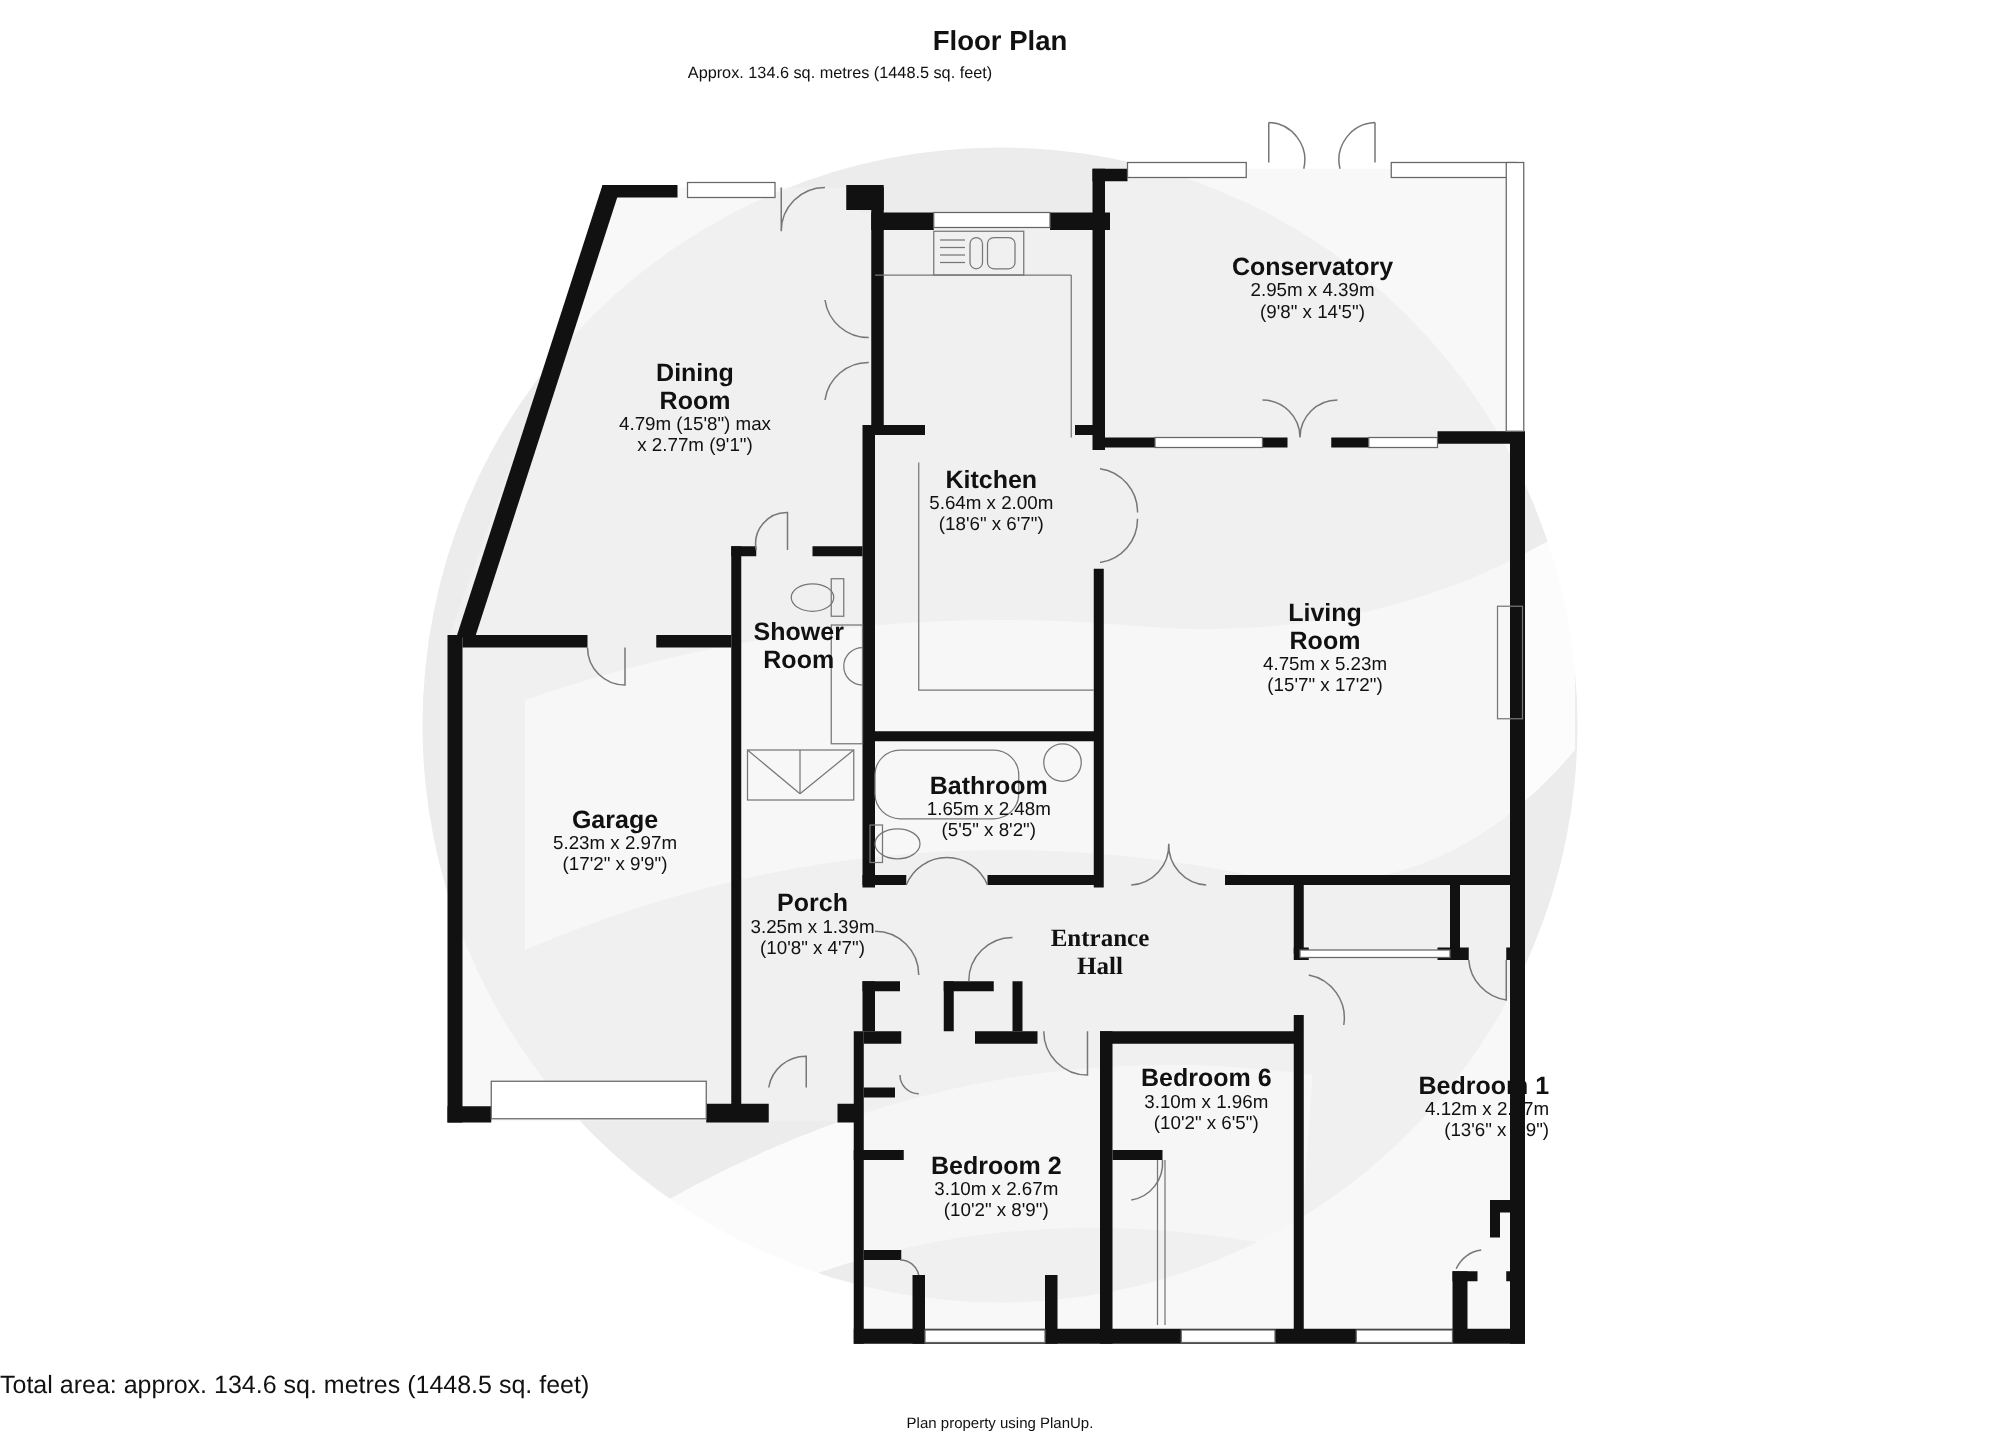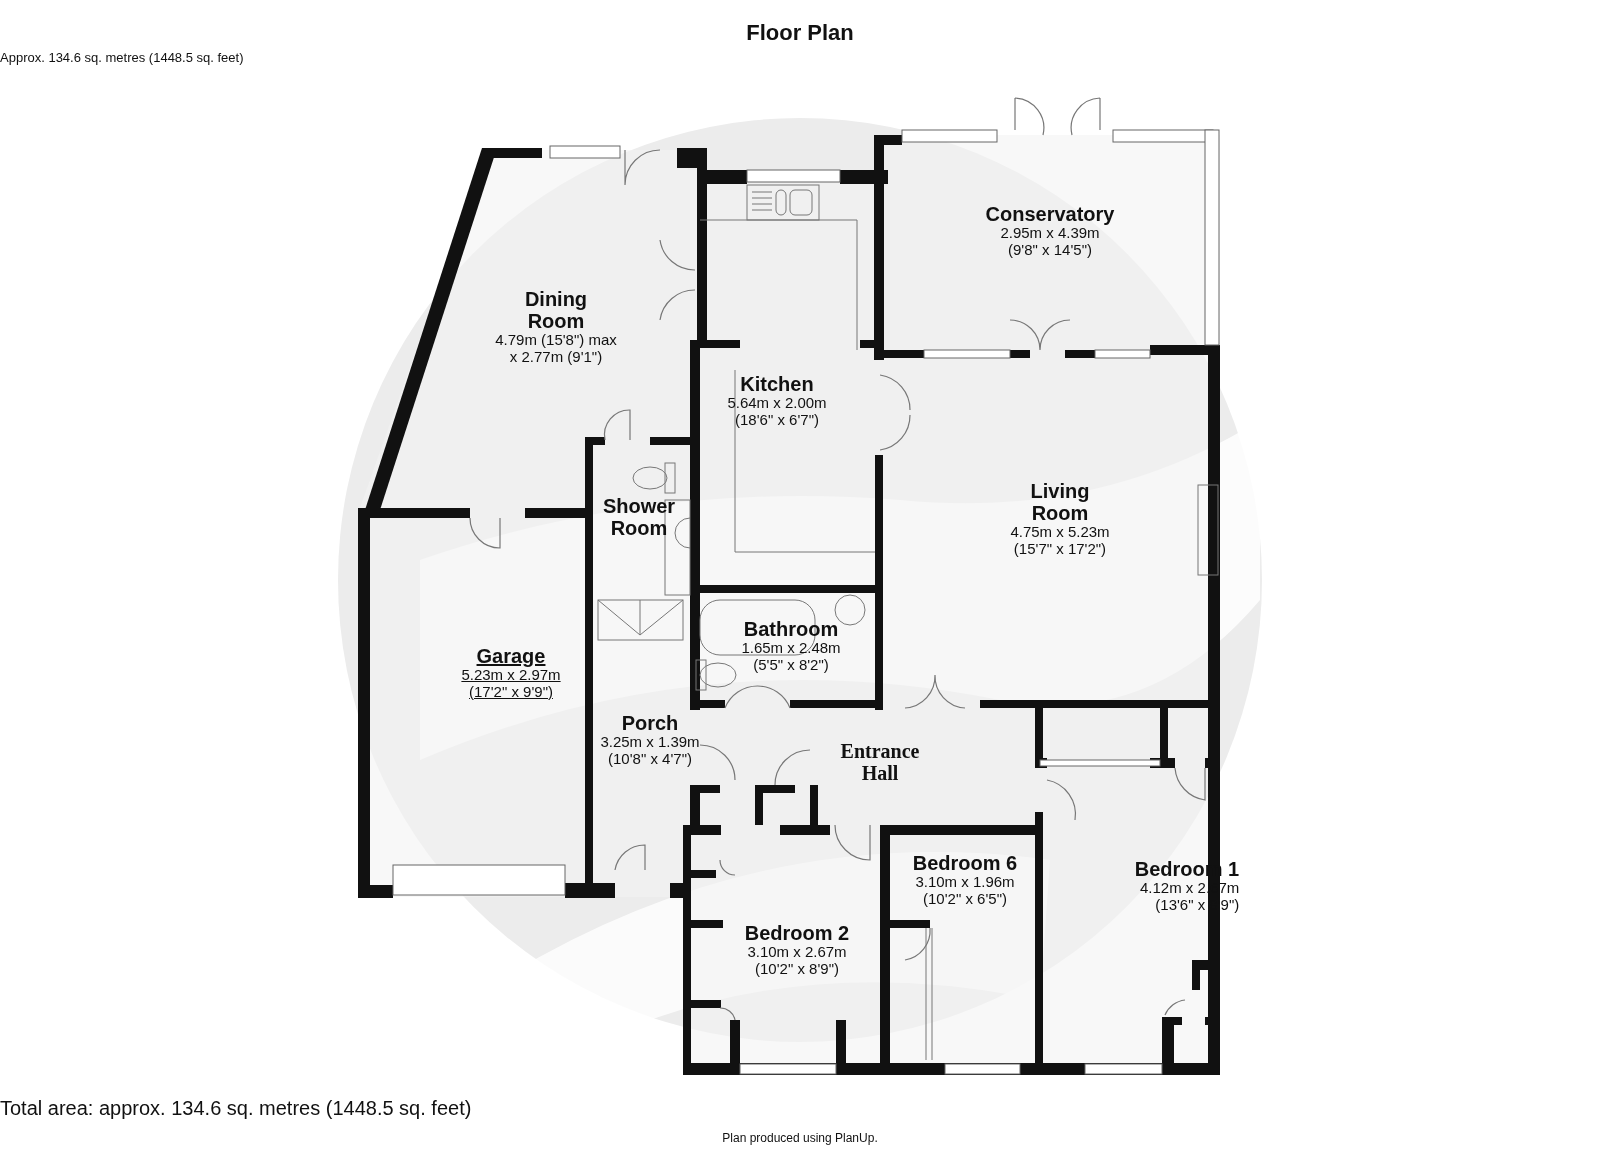--- a/index.html
+++ b/index.html
@@ -1,18 +1,18 @@
 <!DOCTYPE html>
 <html><head>
 <meta charset="utf-8">
 <style>
   html, body { margin: 0; padding: 0; background: #ffffff; }
   body { width: 1600px; height: 1163px; position: relative; overflow: hidden; font-family: "Liberation Sans", sans-serif; color: #111; }
   .title { position: absolute; left: 0; width: 1600px; top: 20px; text-align: center; font-size: 22px; font-weight: bold; }
-  .subtitle { position: absolute; left: 0; width: 1344px; top: 50px; font-size: 13px; }
+  .subtitle { position: absolute; left: 0; width: 1344px; top: 50px; text-align: center; font-size: 13px; }
   .plan { position: absolute; left: 0; top: 0; width: 1600px; height: 1163px; }
   .label { position: absolute; text-align: center; line-height: 1.1; transform: translateX(-50%); white-space: nowrap; }
   .label .name { font-weight: bold; font-size: 20px; display: block; }
   .label .dim { font-size: 15px; display: block; }
   .total { position: absolute; left: 0; width: 1500px; top: 1097px; text-align: left; font-size: 20px; }
   .disclaimer { position: absolute; left: 0; width: 1600px; top: 1131px; text-align: center; font-size: 12px; line-height: 1.25; }
 </style>
 </head>
 <body>
 
@@ -177,39 +177,39 @@
   <span class="dim">(9'8" x 14'5")</span>
 </div>
 
 <div class="label" style="left:556px; top:288px;">
   <span class="name">Dining</span>
   <span class="name">Room</span>
   <span class="dim">4.79m (15'8") max</span>
   <span class="dim">x 2.77m (9'1")</span>
 </div>
 
-<div class="label" style="left:777px; top:373px;">
+<div class="label" style="left:793px; top:373px;">
   <span class="name">Kitchen</span>
   <span class="dim">5.64m x 2.00m</span>
   <span class="dim">(18'6" x 6'7")</span>
 </div>
 
 <div class="label" style="left:1060px; top:480px;">
   <span class="name">Living</span>
   <span class="name">Room</span>
   <span class="dim">4.75m x 5.23m</span>
   <span class="dim">(15'7" x 17'2")</span>
 </div>
 
 <div class="label" style="left:639px; top:495px;">
   <span class="name">Shower</span>
   <span class="name">Room</span>
 </div>
 
-<div class="label" style="left:511px; top:645px;text-decoration:underline;">
+<div class="label" style="left:492px; top:645px;">
   <span class="name">Garage</span>
   <span class="dim">5.23m x 2.97m</span>
   <span class="dim">(17'2" x 9'9")</span>
 </div>
 
 <div class="label" style="left:791px; top:618px;">
   <span class="name">Bathroom</span>
   <span class="dim">1.65m x 2.48m</span>
   <span class="dim">(5'5" x 8'2")</span>
 </div>
@@ -238,14 +238,14 @@
 </div>
 
 <div class="label" style="left:797px; top:922px;">
   <span class="name">Bedroom 2</span>
   <span class="dim">3.10m x 2.67m</span>
   <span class="dim">(10'2" x 8'9")</span>
 </div>
 
 <div class="total">Total area: approx. 134.6 sq. metres (1448.5 sq. feet)</div>
 <div class="disclaimer">
-  <div>Plan produced using PlanUp.</div>
+  <div>Plan property using PlanUp.</div>
 </div>
 
 </body></html>

